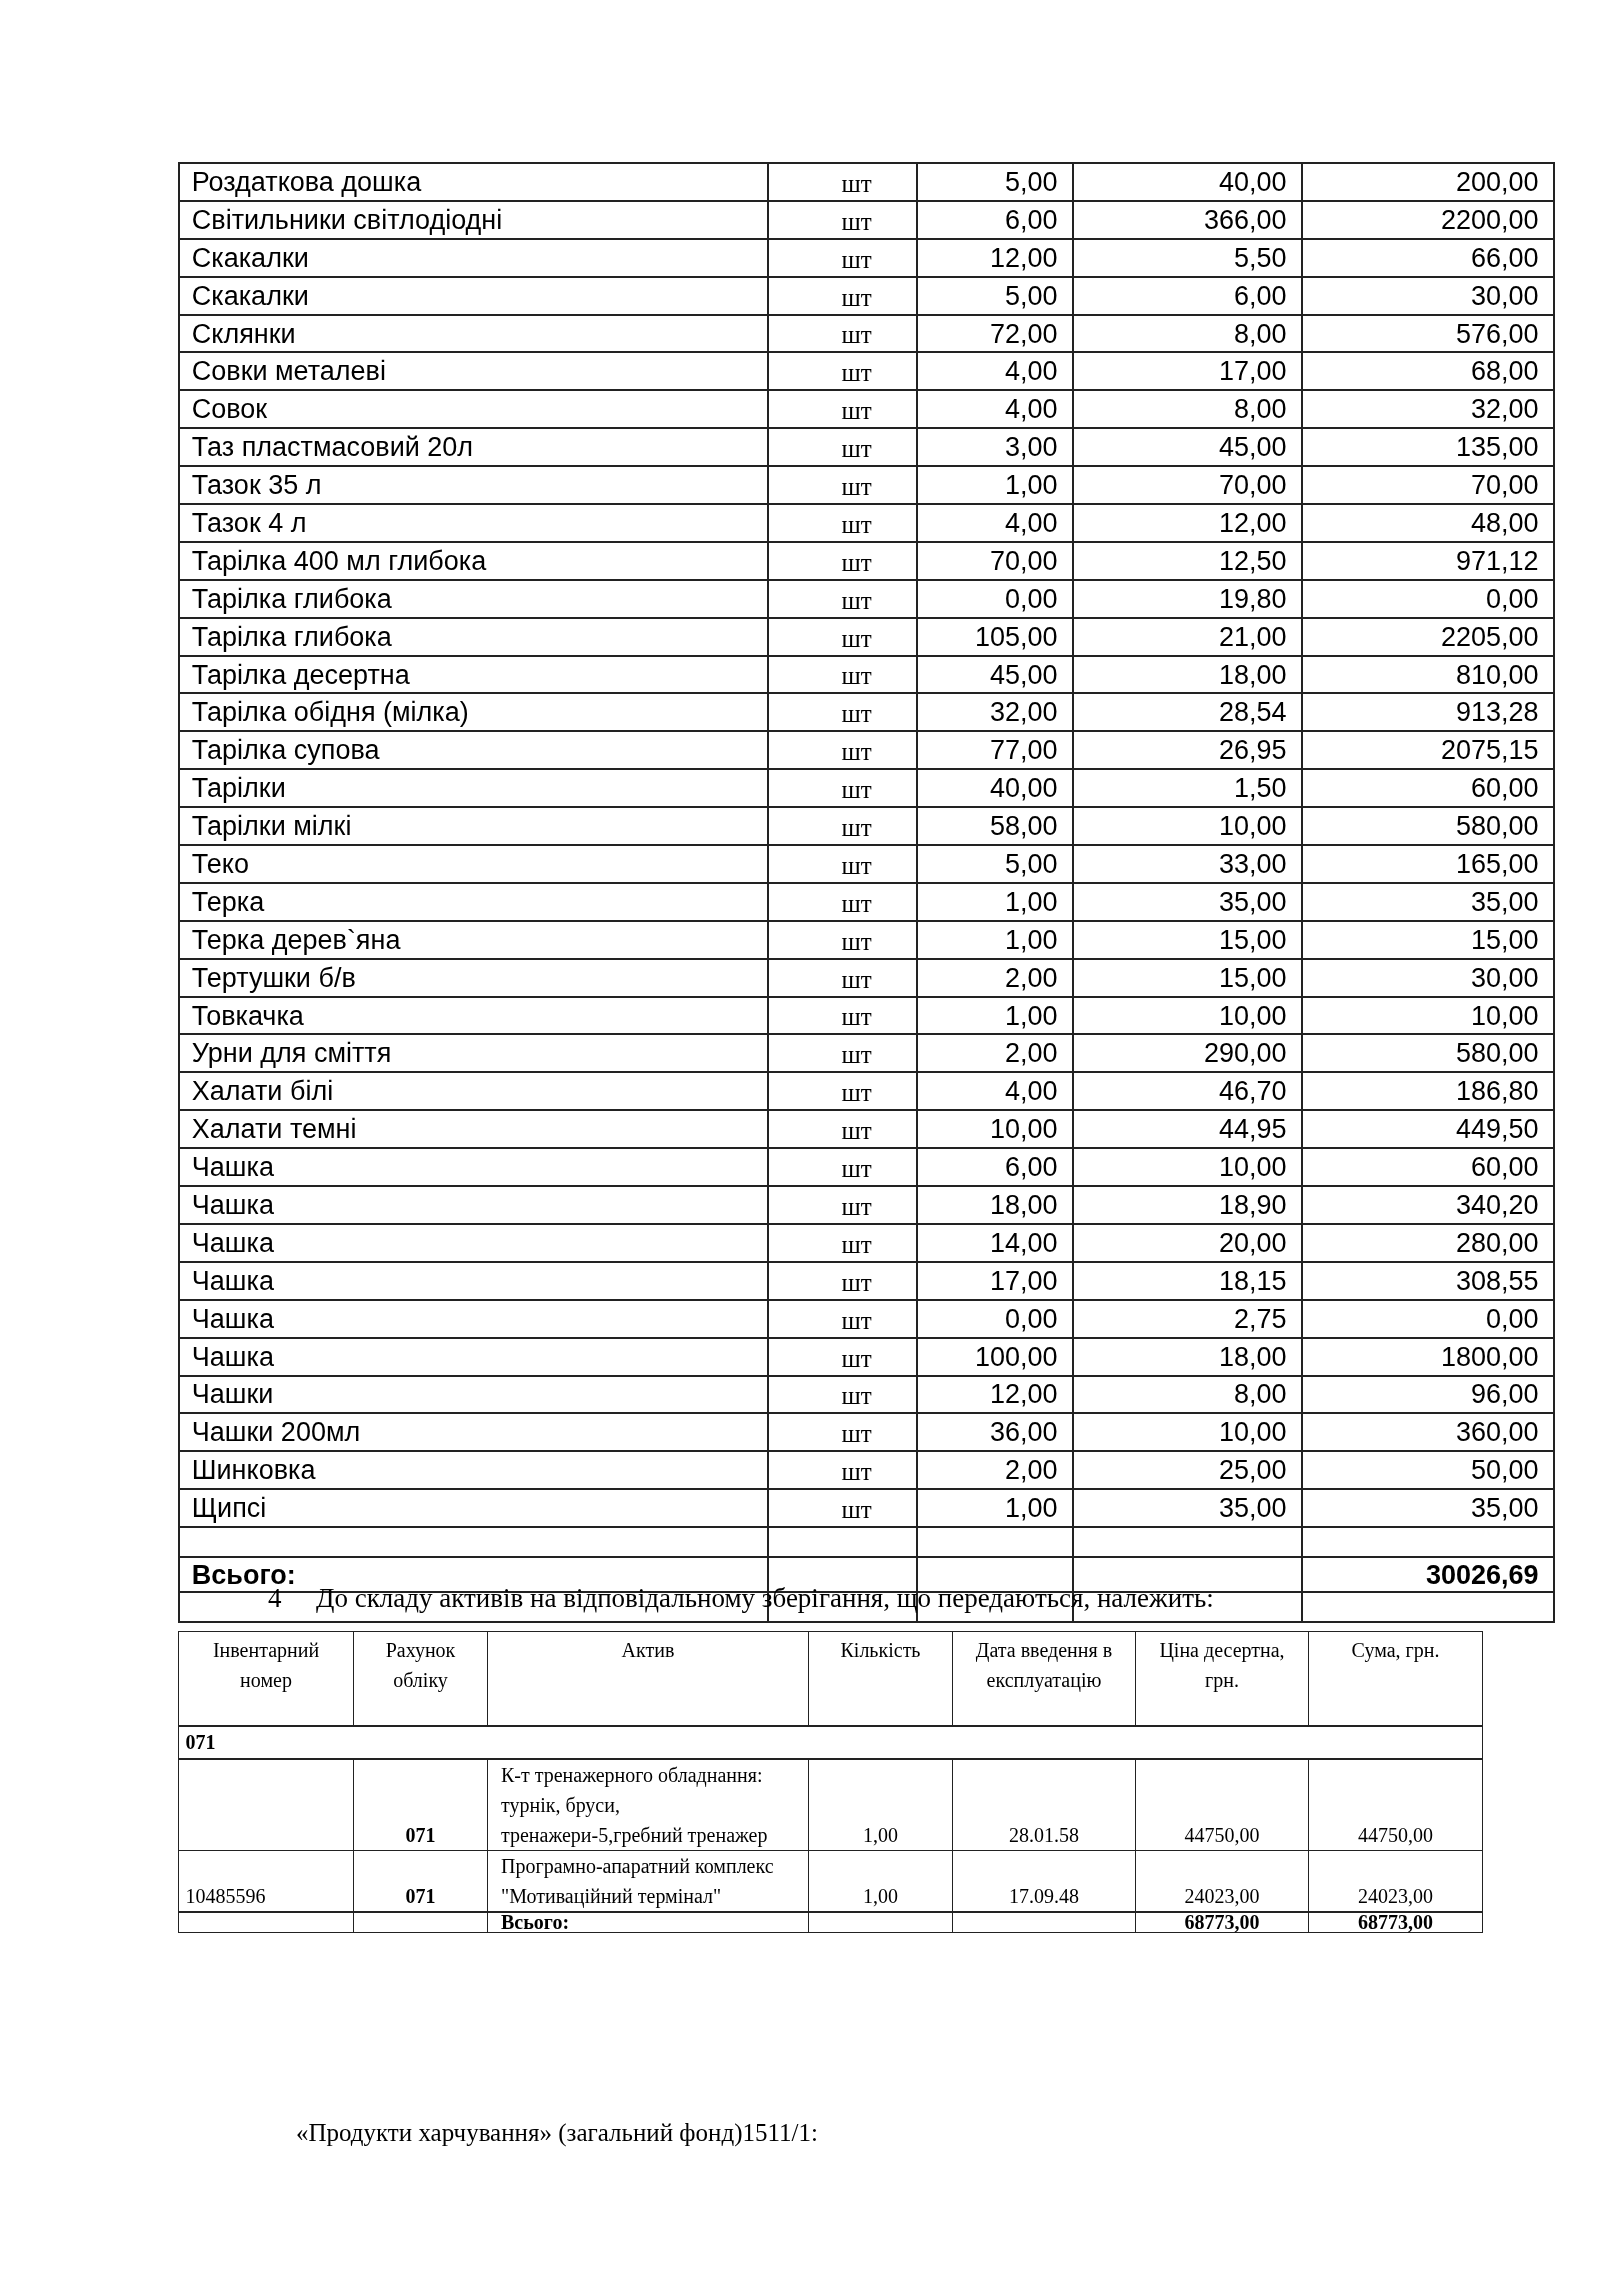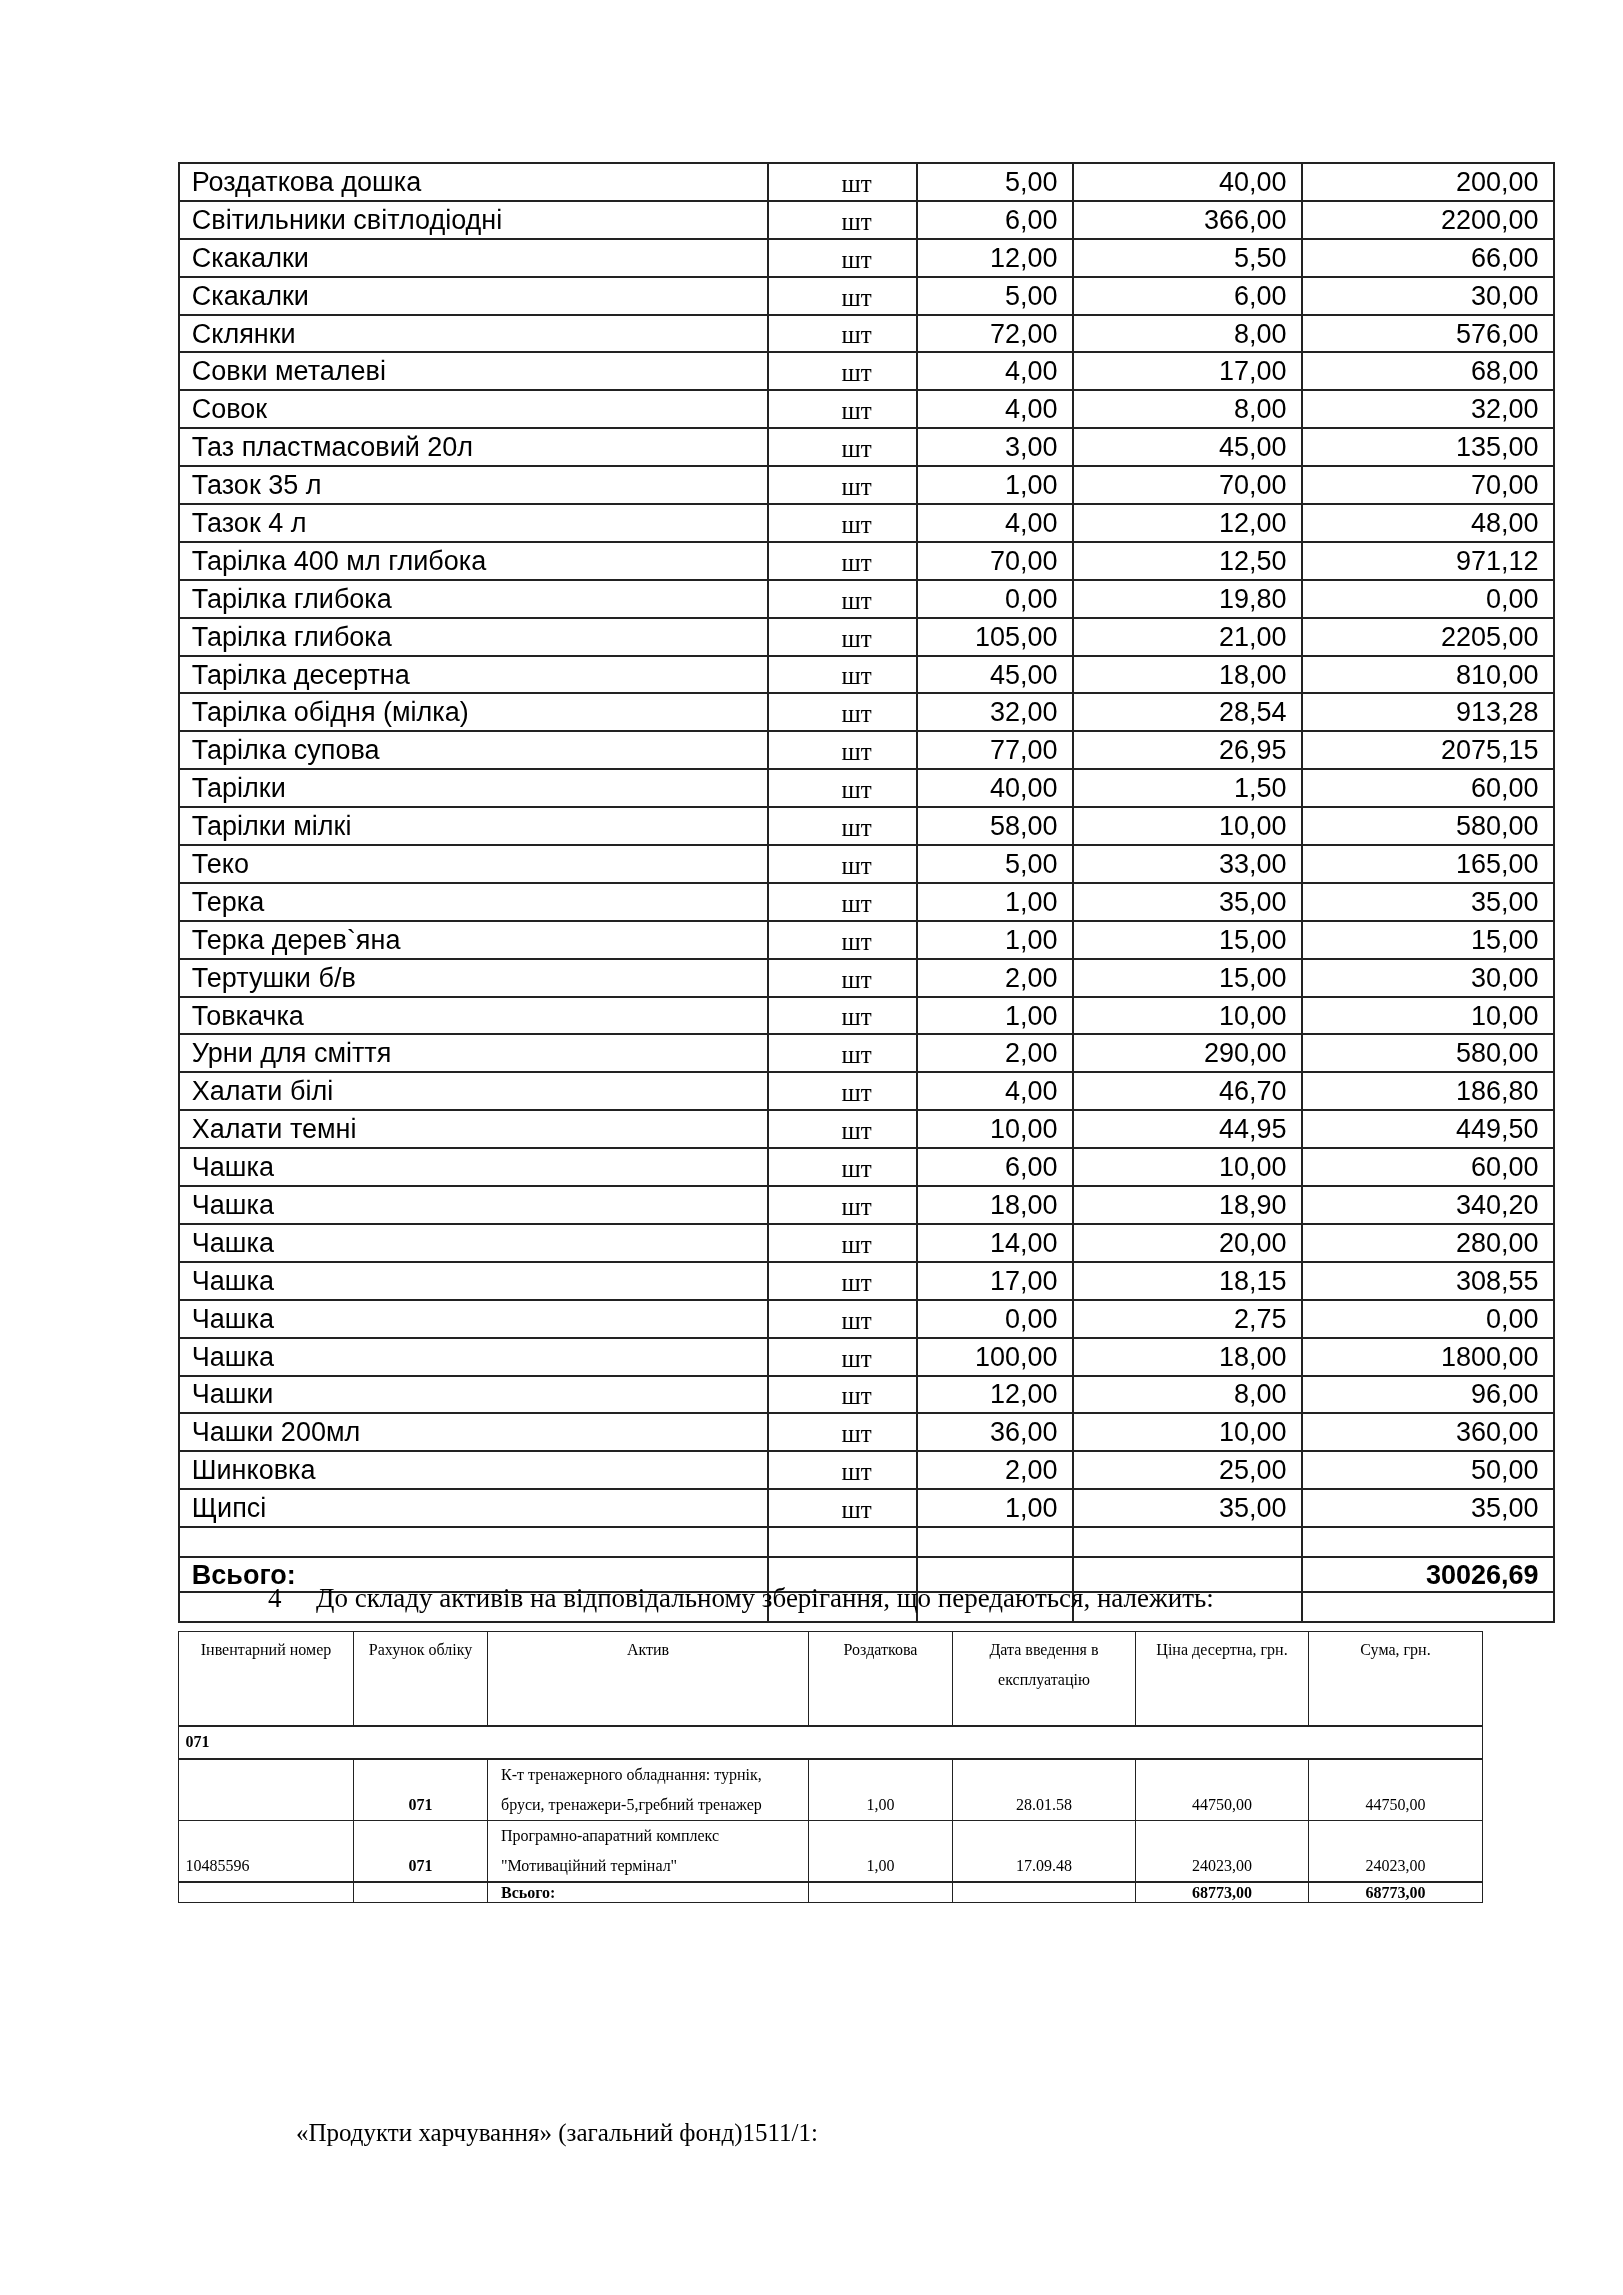--- a/index.html
+++ b/index.html
@@ -29,21 +29,21 @@
   .heading {
     position: absolute; left: 268px; top: 1583px;
     font-family: "Liberation Serif", serif; font-size: 27px; white-space: nowrap;
   }
   .heading .num { display: inline-block; width: 48px; }
 
   
   .t2 {
     position: absolute; left: 178px; top: 1631px;
     width: 1305px; border-collapse: collapse; table-layout: fixed;
-    font-family: "Liberation Serif", serif; font-size: 16px;
+    font-family: "Liberation Serif", serif; font-size: 20px;
   }
   .t2 td, .t2 th {
     border: 1.3px solid #222; padding: 0 6.5px; line-height: 30px;
   }
   .t2 col.c1 { width: 175px; }
   .t2 col.c2 { width: 134px; }
   .t2 col.c3 { width: 321px; }
   .t2 col.c4 { width: 144px; }
   .t2 col.c5 { width: 183px; }
   .t2 col.c6 { width: 173px; }
@@ -367,21 +367,21 @@
       <col class="c4">
       <col class="c5">
       <col class="c6">
       <col class="c7">
   </colgroup>
   <thead>
     <tr>
       <th>Інвентарний номер</th>
       <th>Рахунок обліку</th>
       <th>Актив</th>
-      <th>Роздаткова</th>
+      <th>Кількість</th>
       <th>Дата введення в експлуатацію</th>
       <th>Ціна десертна, грн.</th>
       <th>Сума, грн.</th>
     </tr>
   </thead>
   <tbody>
     <tr class="group thick-top">
       <td colspan="7">071</td>
     </tr>
     <tr class="item thick-top">

